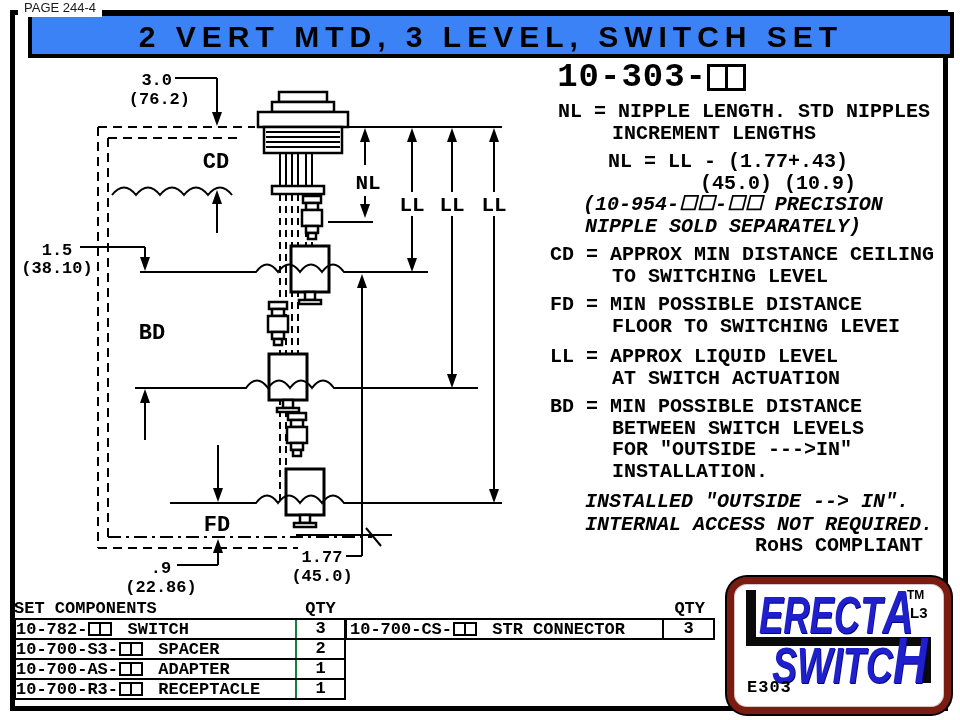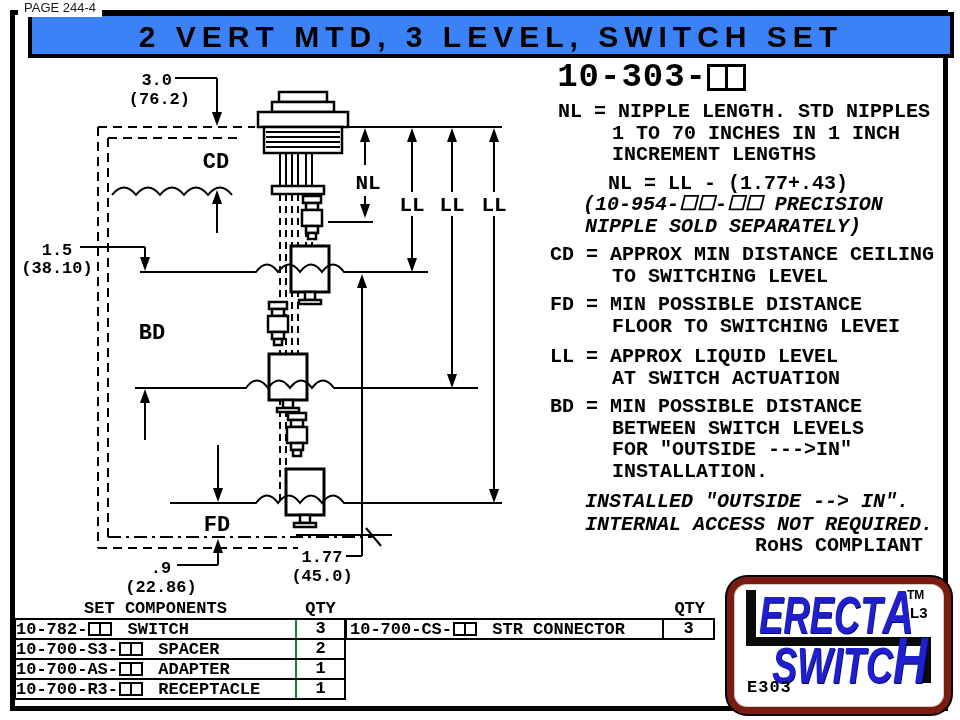--- a/index.html
+++ b/index.html
@@ -25,21 +25,21 @@
   .diagram { position:absolute; left:0; top:0; width:960px; height:720px; pointer-events:none; }
 
   .notes { position:absolute; left:550px; top:101px; width:398px; }
   .note-line { font-weight:bold; font-size:20px; line-height:21.5px; white-space:pre; }
   .note-line.it { font-style:italic; }
 
   .tbl { position:absolute; font-weight:bold; font-size:17px; }
   .tbl-left  { left:14px;  top:599px; }
   .tbl-right { left:345px; top:599px; }
   .tbl-head { display:flex; height:21px; line-height:20px; }
-  .h-comp { width:283px; text-align:center; }
+  .h-comp { width:283px; text-align:left; }
   .h-qty  { width:47px;  text-align:center; }
   .h-qty-r { width:368px; text-align:right; padding-right:8px; }
   .trow { display:flex; border:2px solid #000; margin-top:-2px; height:22px; background:#fff; }
   .c-comp { width:281px; border-right:2px solid #15803d; padding-left:0;
     display:flex; align-items:center; white-space:pre; }
   .c-comp-r { width:317px; border-right:2px solid #000; padding-left:3px;
     display:flex; align-items:center; white-space:pre; }
   .c-qty { width:47px; text-align:center; line-height:18px; }
   .c-qty-r { width:49px; text-align:center; line-height:18px; }
   .bxs { display:inline-flex; margin:0 5px 0 1px; }
@@ -214,23 +214,23 @@
       <text x="57" y="273" font-size="17" text-anchor="middle">(38.10)</text>
       <text x="161" y="573" font-size="17" text-anchor="middle">.9</text>
       <text x="161" y="592" font-size="17" text-anchor="middle">(22.86)</text>
       <text x="322" y="562" font-size="17" text-anchor="middle">1.77</text>
       <text x="322" y="581" font-size="17" text-anchor="middle">(45.0)</text>
     </g>
   </svg>
 
   <div class="notes">
       <div class="note-line" style="margin-left: 8px; margin-top: 0px;">NL = NIPPLE LENGTH. STD NIPPLES</div>
-      <div class="note-line" style="margin-left: 62px; margin-top: 0px;">1 TO 70 INCHES IN 1 INCH</div>
       <div class="note-line" style="margin-left: 62px; margin-top: 0px;">INCREMENT LENGTHS</div>
       <div class="note-line" style="margin-left: 58px; margin-top: 7px;">NL = LL - (1.77+.43)</div>
+      <div class="note-line" style="margin-left: 150px; margin-top: 0px;">(45.0) (10.9)</div>
       <div class="note-line it" style="margin-left: 33px; margin-top: 0px;">(10-954-☐☐-☐☐ PRECISION</div>
       <div class="note-line it" style="margin-left: 35px; margin-top: 0px;">NIPPLE SOLD SEPARATELY)</div>
       <div class="note-line" style="margin-left: 0px; margin-top: 7px;">CD = APPROX MIN DISTANCE CEILING</div>
       <div class="note-line" style="margin-left: 62px; margin-top: 0px;">TO SWITCHING LEVEL</div>
       <div class="note-line" style="margin-left: 0px; margin-top: 7px;">FD = MIN POSSIBLE DISTANCE</div>
       <div class="note-line" style="margin-left: 62px; margin-top: 0px;">FLOOR TO SWITCHING LEVEI</div>
       <div class="note-line" style="margin-left: 0px; margin-top: 9px;">LL = APPROX LIQUID LEVEL</div>
       <div class="note-line" style="margin-left: 62px; margin-top: 0px;">AT SWITCH ACTUATION</div>
       <div class="note-line" style="margin-left: 0px; margin-top: 7px;">BD = MIN POSSIBLE DISTANCE</div>
       <div class="note-line" style="margin-left: 62px; margin-top: 0px;">BETWEEN SWITCH LEVELS</div>

